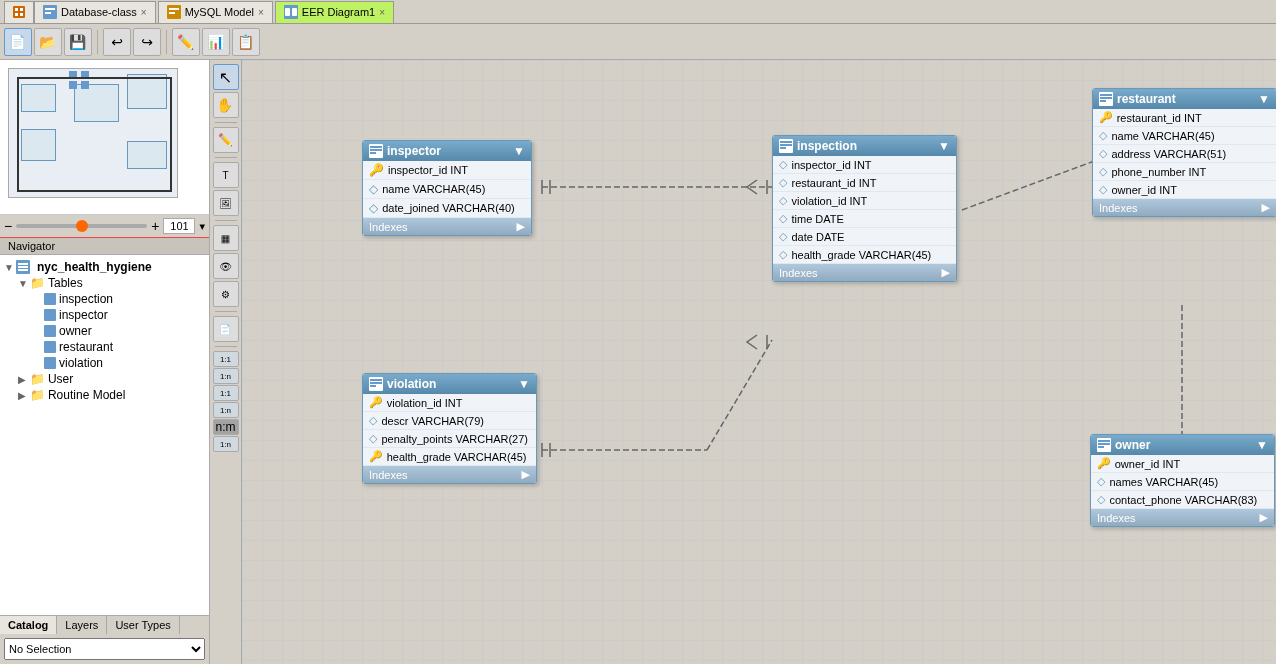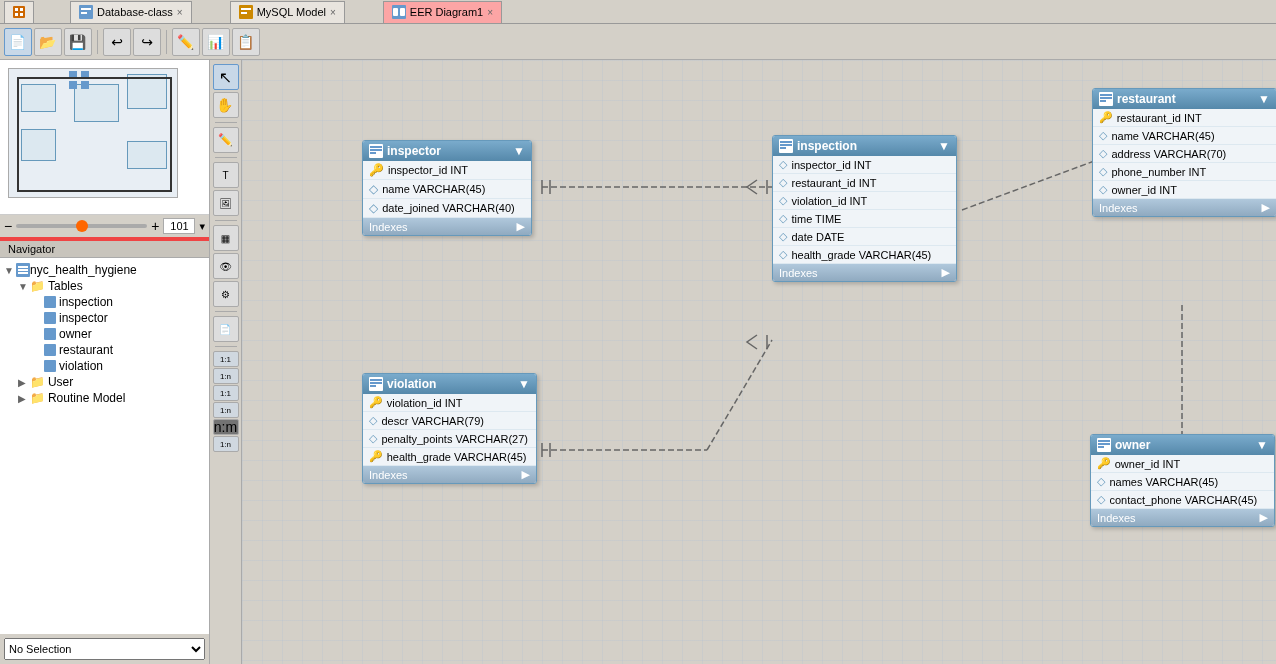--- a/index.html
+++ b/index.html
@@ -1,22 +1,22 @@
 <!DOCTYPE html>
 <html><head>
   <meta charset="utf-8">
   <style>
     * { box-sizing: border-box; margin: 0; padding: 0; }
     body { font-family: 'Segoe UI', Arial, sans-serif; font-size: 12px; background: #d4d0c8; overflow: hidden; }
 
     
     .top-bar { display: flex; flex-direction: column; }
-    .tab-bar { display: flex; align-items: center; background: #d4d0c8; border-bottom: 1px solid #999; height: 24px; padding-left: 4px; gap: 36px; }
+    .tab-bar { display: flex; align-items: center; background: #d4d0c8; border-bottom: 1px solid #999; height: 24px; padding-left: 4px; }
     .tab { display: flex; align-items: center; background: #e8e4de; border: 1px solid #999; border-bottom: none; padding: 2px 8px; margin-right: 2px; font-size: 11px; cursor: pointer; height: 22px; }
-    .tab.active { background: #fca5a5; font-weight: 500; }
+    .tab.active { background: #bef264; font-weight: 500; }
     .tab-close { margin-left: 4px; font-size: 10px; cursor: pointer; color: #666; }
     .tab-icon { width: 14px; height: 14px; margin-right: 4px; }
     .tab-home { background: #e8e4de; border: 1px solid #999; border-bottom: none; padding: 2px 6px; height: 22px; display: flex; align-items: center; }
 
     .toolbar { display: flex; align-items: center; background: #d4d0c8; border-bottom: 1px solid #aaa; height: 36px; padding: 2px 4px; gap: 2px; }
     .tool-btn { width: 28px; height: 28px; display: flex; align-items: center; justify-content: center; background: #ddd; border: 1px solid #aaa; cursor: pointer; border-radius: 2px; font-size: 14px; }
     .tool-btn.active { background: #c8d8e8; border: 1px solid #6699cc; }
     .tool-sep { width: 1px; height: 24px; background: #aaa; margin: 0 3px; }
 
     
@@ -30,21 +30,21 @@
     .navigator-thumb { width: 100%; height: 155px; background: #fff; border-bottom: 1px solid #ccc; position: relative; overflow: hidden; }
 
     .zoom-bar { display: flex; align-items: center; gap: 4px; padding: 3px 4px; background: #d4d0c8; }
     .zoom-minus { cursor: pointer; font-size: 14px; }
     .zoom-slider { flex: 1; height: 4px; background: #aaa; border-radius: 2px; position: relative; cursor: pointer; }
     .zoom-slider-thumb { width: 12px; height: 12px; background: #ff6600; border-radius: 50%; position: absolute; top: -4px; left: 50%; transform: translateX(-50%); }
     .zoom-plus { cursor: pointer; font-size: 14px; }
     .zoom-val { font-size: 11px; background: #fff; border: 1px solid #aaa; padding: 1px 3px; width: 32px; text-align: center; }
     .zoom-dropdown { font-size: 11px; cursor: pointer; }
 
-    .navigator-tab { background: #c8c4bc; padding: 2px 8px; font-size: 11px; border-top: 4px solid #ef4444; cursor: pointer; }
+    .navigator-tab { background: #c8c4bc; padding: 2px 8px; font-size: 11px; border-top: 1px solid #ef4444; cursor: pointer; }
 
     
     .vertical-toolbar { width: 32px; display: flex; flex-direction: column; align-items: center; background: #d4d0c8; border-right: 1px solid #aaa; padding: 4px 0; gap: 2px; flex-shrink: 0; }
     .vtool-btn { width: 26px; height: 26px; display: flex; align-items: center; justify-content: center; background: #ddd; border: 1px solid #aaa; cursor: pointer; border-radius: 2px; font-size: 12px; }
     .vtool-btn.active { background: #c8d8e8; border-color: #6699cc; }
     .vtool-sep { width: 22px; height: 1px; background: #aaa; margin: 2px 0; }
 
     
     .tree-panel { flex: 1; overflow: auto; padding: 4px; background: #fff; }
     .tree-item { display: flex; align-items: center; padding: 1px 0; cursor: pointer; font-size: 12px; }
@@ -167,21 +167,21 @@
 
     <div class="tree-panel">
       <div class="tree-item">
         <span class="tree-arrow">▼</span>
         <svg width="14" height="14" viewBox="0 0 14 14">
             <rect width="14" height="14" fill="#6699cc" rx="1"></rect>
             <rect x="2" y="3" width="10" height="2" fill="#fff"></rect>
             <rect x="2" y="6" width="10" height="2" fill="#fff"></rect>
             <rect x="2" y="9" width="10" height="2" fill="#fff"></rect>
           </svg>
-        <span style="margin-left:0;font-weight:normal;">nyc_health_hygiene</span>
+        <span style="margin-left:7px;font-weight:bold;">nyc_health_hygiene</span>
       </div>
 
       <div class="tree-item" style="padding-left:14px;">
         <span class="tree-arrow">▼</span>
         <span style="color:#cc6600;margin-right:3px;">📁</span>
         <span>Tables</span>
       </div>
 
       <div class="tree-item" style="padding-left:28px;">
         <span class="tree-arrow">&nbsp;</span>
@@ -224,20 +224,31 @@
         <span style="color:#cc6600;margin-right:3px;">📁</span>
         <span>User</span>
       </div>
       <div class="tree-item" style="padding-left:14px;">
         <span class="tree-arrow">▶</span>
         <span style="color:#cc6600;margin-right:3px;">📁</span>
         <span>Routine Model</span>
       </div>
     </div>
 
+    <div class="bottom-tabs">
+      <div class="btab active">
+        <span>Catalog</span>
+      </div>
+      <div class="btab">
+        <span>Layers</span>
+      </div>
+      <div class="btab">
+        <span>User Types</span>
+      </div>
+    </div>
 
     <div class="select-bar">
       <select>
         <option>No Selection</option>
       </select>
     </div>
   </div>
 
   <div class="vertical-toolbar">
     <div class="vtool-btn active" style="font-size:16px;">↖</div>
@@ -253,21 +264,21 @@
     <div class="vtool-btn" style="font-size:10px;">⚙</div>
     <div class="vtool-sep"></div>
     <div class="vtool-btn" style="font-size:10px;">📄</div>
     <div class="vtool-sep"></div>
 
     <div style="display:flex;flex-direction:column;align-items:center;gap:1px;width:100%;">
       <div class="vtool-btn" style="width:26px;height:16px;font-size:8px;background:#d0d8e0;">1:1</div>
       <div class="vtool-btn" style="width:26px;height:16px;font-size:8px;background:#d0d8e0;">1:n</div>
       <div class="vtool-btn" style="width:26px;height:16px;font-size:8px;background:#d0d8e0;">1:1</div>
       <div class="vtool-btn" style="width:26px;height:16px;font-size:8px;background:#d0d8e0;">1:n</div>
-      <div class="vtool-btn" style="width:26px;height:16px;font-size:14px;background:#737373;">n:m</div>
+      <div class="vtool-btn" style="width:26px;height:16px;font-size:12px;background:#a3a3a3;">n:m</div>
       <div class="vtool-btn" style="width:26px;height:16px;font-size:8px;background:#d0d8e0;">1:n</div>
     </div>
   </div>
 
   <div class="diagram-area">
 
     <svg class="rel-svg">
 
       <line x1="300" y1="127" x2="400" y2="127" stroke="#666" stroke-width="1.5" stroke-dasharray="6,3"></line>
       <line x1="400" y1="127" x2="530" y2="127" stroke="#666" stroke-width="1.5" stroke-dasharray="6,3"></line>
@@ -349,21 +360,21 @@
       <div class="erd-field">
         <span style="color:#6699bb;">◇</span>
         <span>restaurant_id INT</span>
       </div>
       <div class="erd-field">
         <span style="color:#6699bb;">◇</span>
         <span>violation_id INT</span>
       </div>
       <div class="erd-field">
         <span style="color:#6699bb;">◇</span>
-        <span>time TIME</span>
+        <span>time DATE</span>
       </div>
       <div class="erd-field">
         <span style="color:#6699bb;">◇</span>
         <span>date DATE</span>
       </div>
       <div class="erd-field">
         <span style="color:#6699bb;">◇</span>
         <span>health_grade VARCHAR(45)</span>
       </div>
       <div class="erd-footer">
@@ -388,21 +399,21 @@
       <div class="erd-field">
         <span style="color:#cc8800;">🔑</span>
         <span>restaurant_id INT</span>
       </div>
       <div class="erd-field">
         <span style="color:#6699bb;">◇</span>
         <span>name VARCHAR(45)</span>
       </div>
       <div class="erd-field">
         <span style="color:#6699bb;">◇</span>
-        <span>address VARCHAR(70)</span>
+        <span>address VARCHAR(51)</span>
       </div>
       <div class="erd-field">
         <span style="color:#6699bb;">◇</span>
         <span>phone_number INT</span>
       </div>
       <div class="erd-field">
         <span style="color:#6699bb;">◇</span>
         <span>owner_id INT</span>
       </div>
       <div class="erd-footer">
@@ -462,21 +473,21 @@
       <div class="erd-field">
         <span style="color:#cc8800;">🔑</span>
         <span>owner_id INT</span>
       </div>
       <div class="erd-field">
         <span style="color:#6699bb;">◇</span>
         <span>names VARCHAR(45)</span>
       </div>
       <div class="erd-field">
         <span style="color:#6699bb;">◇</span>
-        <span>contact_phone VARCHAR(45)</span>
+        <span>contact_phone VARCHAR(83)</span>
       </div>
       <div class="erd-footer">
         <span>Indexes</span>
         <span>▶</span>
       </div>
     </div>
 
   </div>
 </div>
 

